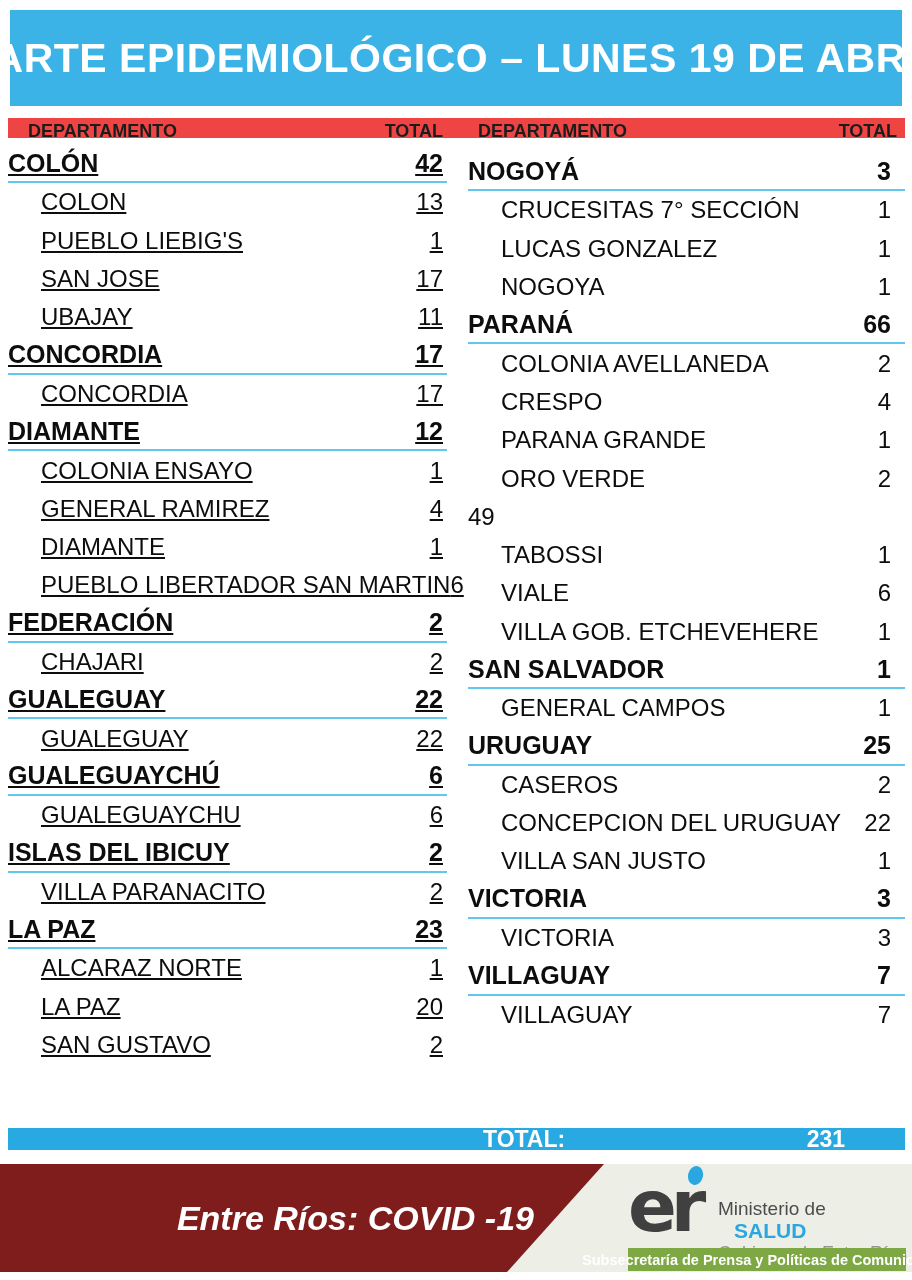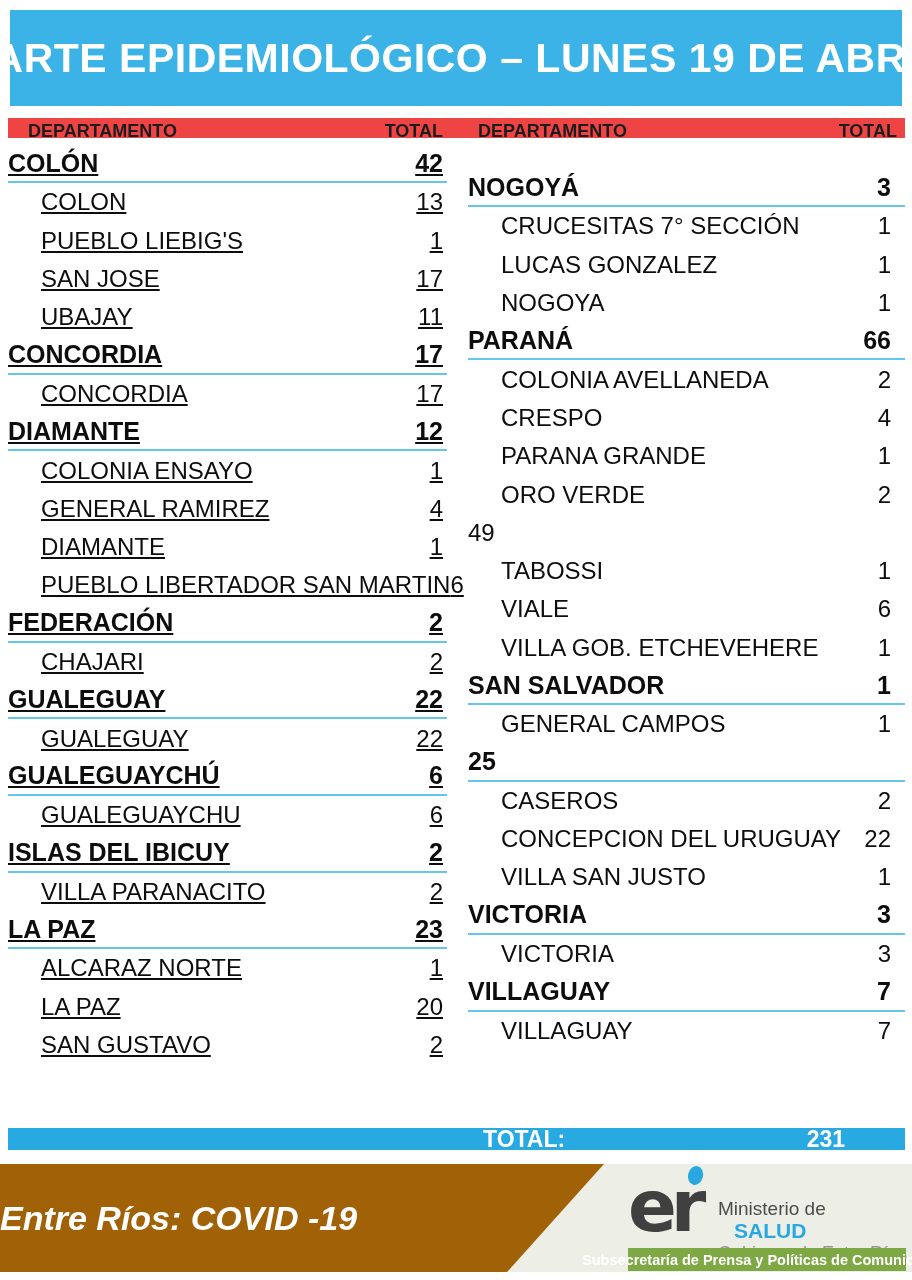--- a/index.html
+++ b/index.html
@@ -16,43 +16,43 @@
   .th{position:absolute;top:0;height:27px;display:flex;align-items:center;
       font-weight:bold;font-size:18px;color:#1c1c1c;white-space:nowrap;}
   .th-dept-l{left:20px;}
   .th-total-l{left:0;width:435px;justify-content:flex-end;}
   .th-dept-r{left:470px;}
   .th-total-r{left:0;width:889px;justify-content:flex-end;}
 
   
   .col{position:absolute;display:flex;flex-direction:column;}
   .col-left{left:8px;top:145px;width:439px;}
-  .col-right{left:468px;top:153px;width:437px;margin-top:16px;}
+  .col-right{left:468px;top:153px;width:437px;}
   .row{display:flex;align-items:center;height:38.3px;box-sizing:border-box;
        font-size:24px;color:#0d0d0d;}
   .row.dept{font-weight:bold;font-size:25px;border-bottom:2px solid #63c6ec;}
   .row .name{flex:1;white-space:nowrap;}
   .row.loc .name{padding-left:33px;}
   .row .total{white-space:nowrap;}
   .col-left .row{padding-right:4px;text-decoration:underline;}
   .col-right .row{padding-right:14px;}
 
   
   .totalbar{position:absolute;left:8px;top:1128px;width:897px;height:22px;background:#29a9e1;}
   .totalbar .lbl{position:absolute;left:475px;top:50%;transform:translateY(-50%);
                  color:#fff;font-weight:bold;font-size:23px;}
   .totalbar .val{position:absolute;right:60px;top:50%;transform:translateY(-50%);
                  color:#fff;font-weight:bold;font-size:23px;}
 
   
   .footer{position:absolute;left:0;top:1164px;width:912px;height:108px;}
   .footer-bg{position:absolute;left:0;top:0;width:100%;height:100%;background:#edeee6;}
-  .green-wedge{position:absolute;left:0;top:0;width:604px;height:108px;background:#a16207;
+  .green-wedge{position:absolute;left:0;top:0;width:604px;height:108px;background:#7f1d1d;
                clip-path:polygon(0 0,100% 0,calc(100% - 97px) 100%,0 100%);
-               display:flex;align-items:center;justify-content:flex-start;}
+               display:flex;align-items:center;justify-content:flex-end;}
   .campaign{color:#ffffff;font-weight:bold;font-style:italic;font-size:34px;
             padding-right:70px;white-space:nowrap;}
   .logo{position:absolute;left:628px;top:6px;font-family:"DejaVu Sans",sans-serif;
         font-weight:bold;font-size:72px;line-height:1;color:#404040;letter-spacing:-6px;}
   .logo-dot{position:absolute;left:60px;top:-4px;width:15px;height:19px;border-radius:50%;
             background:#2aa7e0;transform:rotate(14deg);}
   .ministry{position:absolute;left:718px;top:34px;line-height:1.12;}
   .ministry .m1{font-size:19px;color:#4c4c4c;}
   .ministry .m2{font-size:21px;color:#28a7e0;font-weight:bold;margin-left:16px;}
   .ministry .m3{font-size:18px;color:#92958f;}
@@ -266,20 +266,21 @@
     <span class="name">SAN SALVADOR</span>
     <span class="total">1</span>
   </div>
 
   <div class="row loc">
     <span class="name">GENERAL CAMPOS</span>
     <span class="total">1</span>
   </div>
 
   <div class="row dept">
+    <span class="name">URUGUAY</span>
     <span class="total">25</span>
   </div>
 
   <div class="row loc">
     <span class="name">CASEROS</span>
     <span class="total">2</span>
   </div>
 
   <div class="row loc">
     <span class="name">CONCEPCION DEL URUGUAY</span>

